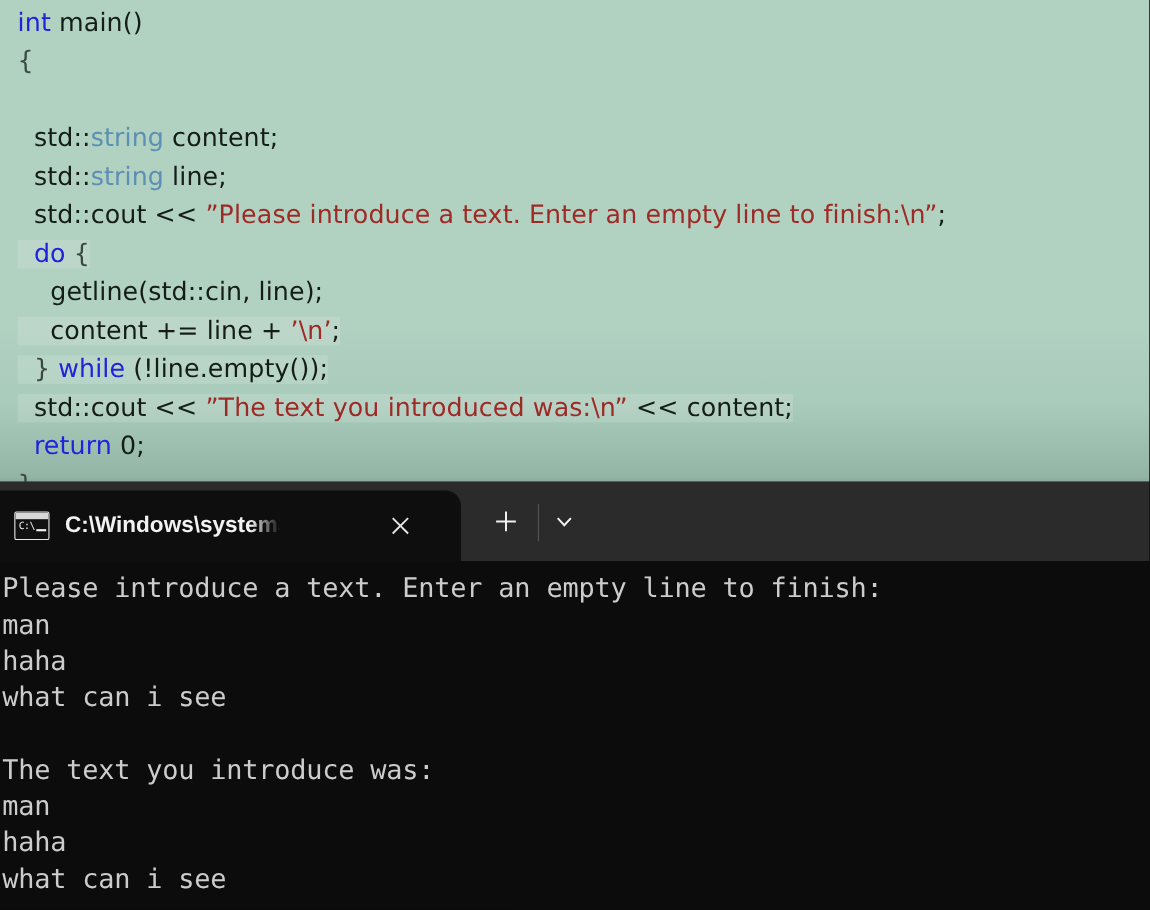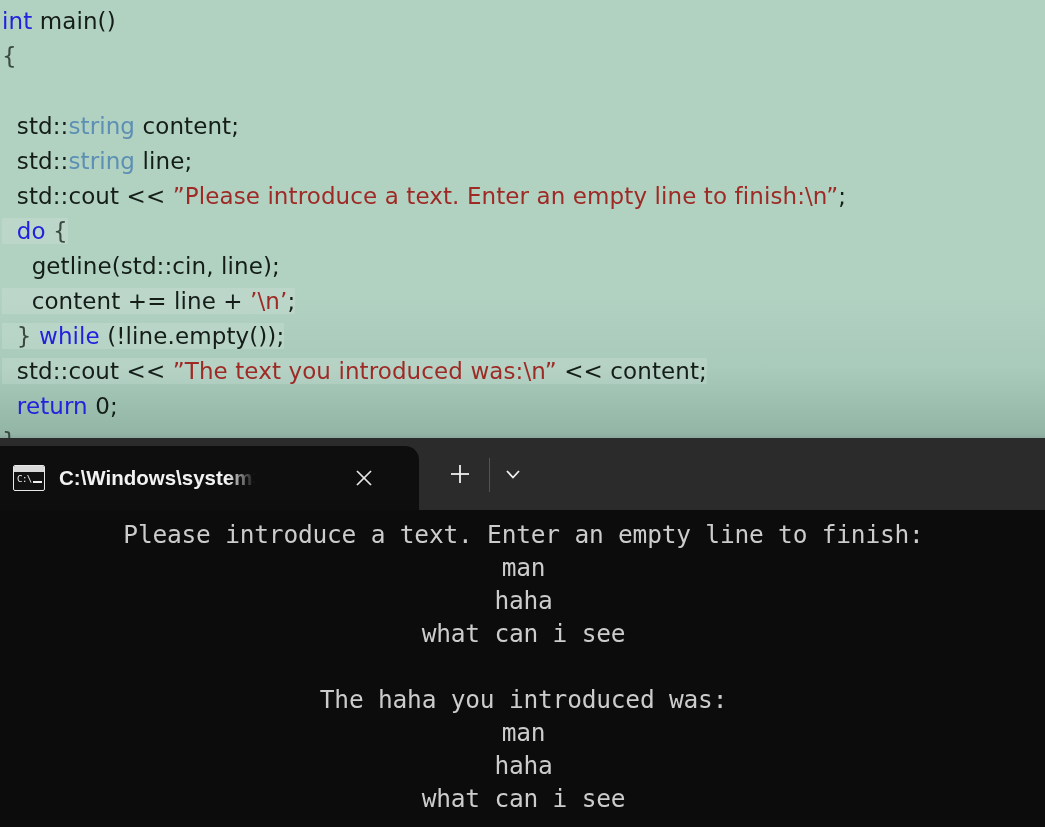--- a/index.html
+++ b/index.html
@@ -26,21 +26,21 @@
     position: absolute;
     left: 0; top: 4px;
     width: 100%;
     font-family: "DejaVu Sans", sans-serif;
     font-size: 23px;
     line-height: 35px;
     color: #14271e;
     letter-spacing: 0.1px;
     white-space: pre;
   }
-  .cline { height: 35px; padding-left: 2px; position: relative; }
+  .cline { height: 35px; padding-left: 16px; position: relative; }
   .cline .seg { display: inline; }
   
   .hl { background: rgba(255,255,255,0.14); }
 
   .kw   { color: #2222dd; }          
   .typ  { color: #5c8fb3; margin-top: 44px; }          
   .str  { color: #9e2a26; }          
   .pln  { color: #141d18; }
   .brc  { color: #3a4a42; }
 
@@ -134,21 +134,20 @@
   }
   .term-line {
     font-family: "DejaVu Sans Mono", monospace;
     font-size: 24.5px;
     line-height: 33px;
     color: #cccccc;
     white-space: pre;
     padding-left: 2px;
     letter-spacing: -0.2px;
     min-height: 33px;
-    text-align: center;
   }
 
   
   .watermark {
     position: absolute;
     right: 8px; bottom: 4px;
     height: 34px;
     width: 230px;
   }
   .wm-csdn {
@@ -211,21 +210,21 @@
       </div>
 
     </div>
 
     <div class="term-body" id="term-body">
         <div class="term-line">Please introduce a text. Enter an empty line to finish:</div>
         <div class="term-line">man</div>
         <div class="term-line">haha</div>
         <div class="term-line">what can i see</div>
         <div class="term-line">&nbsp;</div>
-        <div class="term-line">The haha you introduced was:</div>
+        <div class="term-line">The text you introduce was:</div>
         <div class="term-line">man</div>
         <div class="term-line">haha</div>
         <div class="term-line">what can i see</div>
       </div>
 
 
   </div>
 </div>
 
 </body></html>

